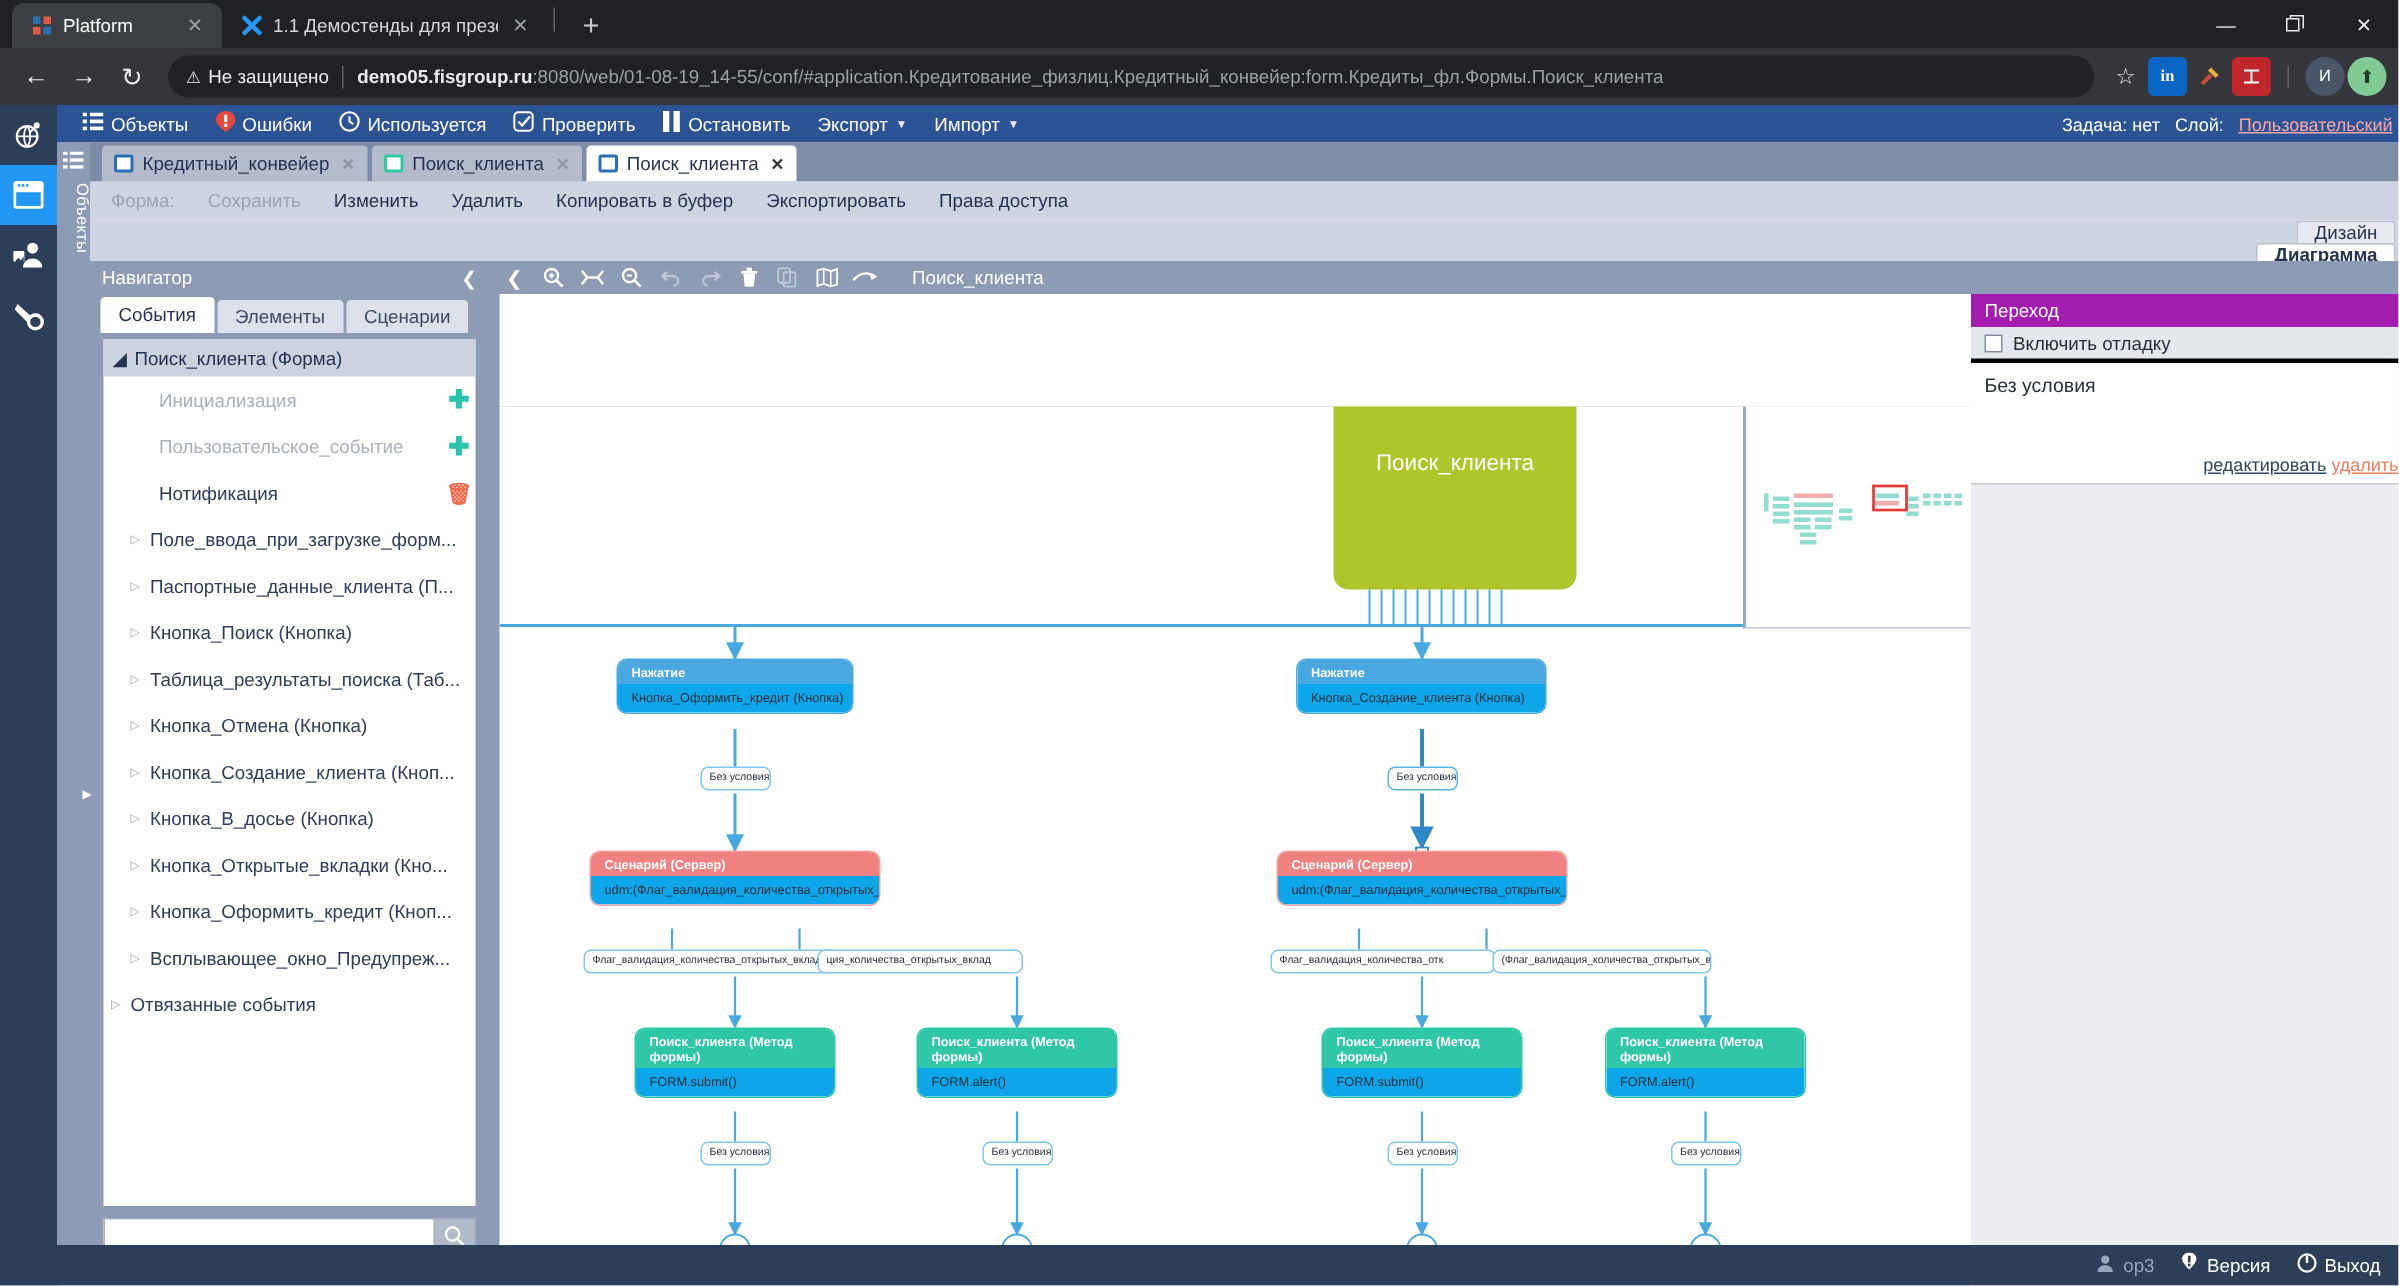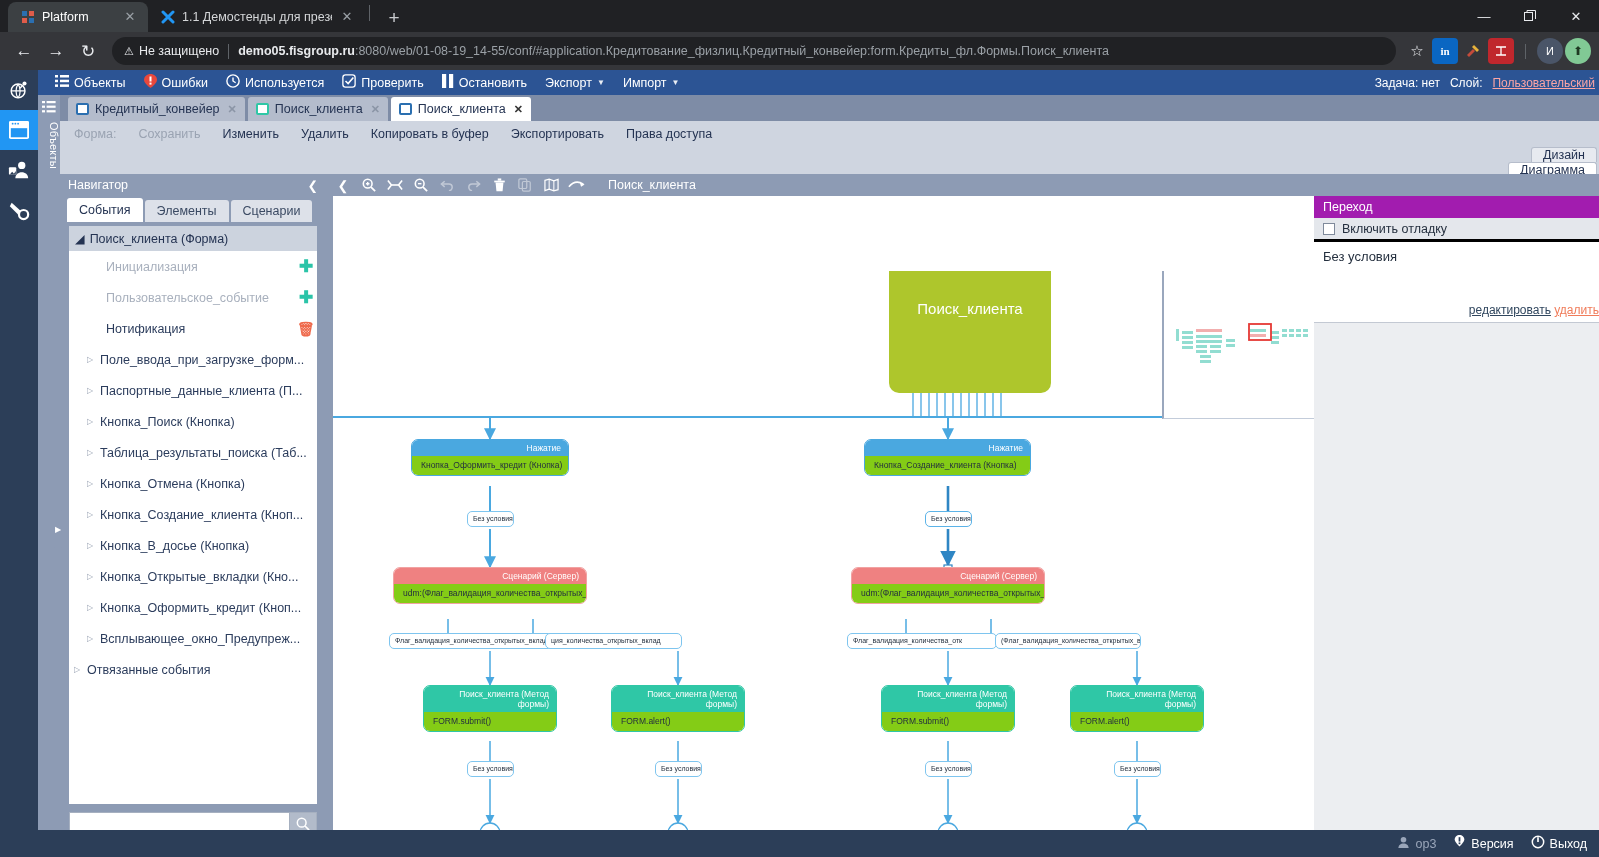--- a/index.html
+++ b/index.html
@@ -107,21 +107,21 @@
 
   .dtabs {
     position:absolute; left:60px; top:77px; width:1539px; height:27px;
     background:#cfd5e0; display:flex; align-items:flex-end; padding-left:14px;flex-direction:column;
   }
   .dtab {
     height:22px; padding:0 11px; display:flex; align-items:center; font-size:12.5px;
     color:#243352; background:#e7eaf0; border:1px solid #b6bdcb; border-bottom:none;
     border-radius:3px 3px 0 0; margin-right:2px; white-space:nowrap;
   }
-  .dtab.active { background:#fff; height:24px; font-weight:normal; }
+  .dtab.active { background:#fff; height:24px; font-weight:bold; }
 
   
   .navpanel {
     position:absolute; left:60px; top:104px; width:266px; height:683px; background:#8d9bb4;
   }
   .nav-head { height:22px; display:flex; align-items:center; justify-content:space-between;
               padding:0 8px; color:#fff; font-size:12.5px; }
   .nav-tabs { height:26px; display:flex; align-items:flex-end; padding-left:7px; gap:2px; }
   .nav-tab { height:22px; padding:0 12px; display:flex; align-items:center; font-size:12.5px;
              color:#3b4a63; background:#dde1e9; border-radius:3px 3px 0 0; }
@@ -180,22 +180,22 @@
   }
   .minimap {
     position:absolute; left:836px; top:75px; width:152px; height:148px;
     background:#fff; border-left:2px solid #9aa7bd; border-bottom:1px solid #c3ccda; z-index:9;
   }
 
   svg.diagram { position:absolute; left:0; top:0; }
 
   
   .node { position:absolute; border-radius:7px; overflow:hidden; }
-  .node .nh { font-size:8.5px; color:#fff; padding:3px 7px 3px 9px; font-weight:normal;text-align:right; }
-  .node .nb { font-size:8.5px; color:#24303f; background:#84cc16; padding:4px 7px 5px 9px;
+  .node .nh { font-size:8.5px; color:#fff; padding:3px 7px 3px 9px; font-weight:bold; }
+  .node .nb { font-size:8.5px; color:#24303f; background:#0ea5e9; padding:4px 7px 5px 9px;
               white-space:nowrap; overflow:hidden; }
   .node.blue { border:1px solid #4aa8e0; }
   .node.blue .nh { background:#4aa8e0; }
   .node.red { border:1px solid #f1a2a2; }
   .node.red .nh { background:#ef8181; }
   .node.teal { border:1px solid #2fc7a6; }
   .node.teal .nh { background:#2fc7a6; }
   .bigNode {
     position:absolute; background:#aec62c; border-radius:10px; color:#fff;
     display:flex; align-items:center; justify-content:center; font-size:15px;

